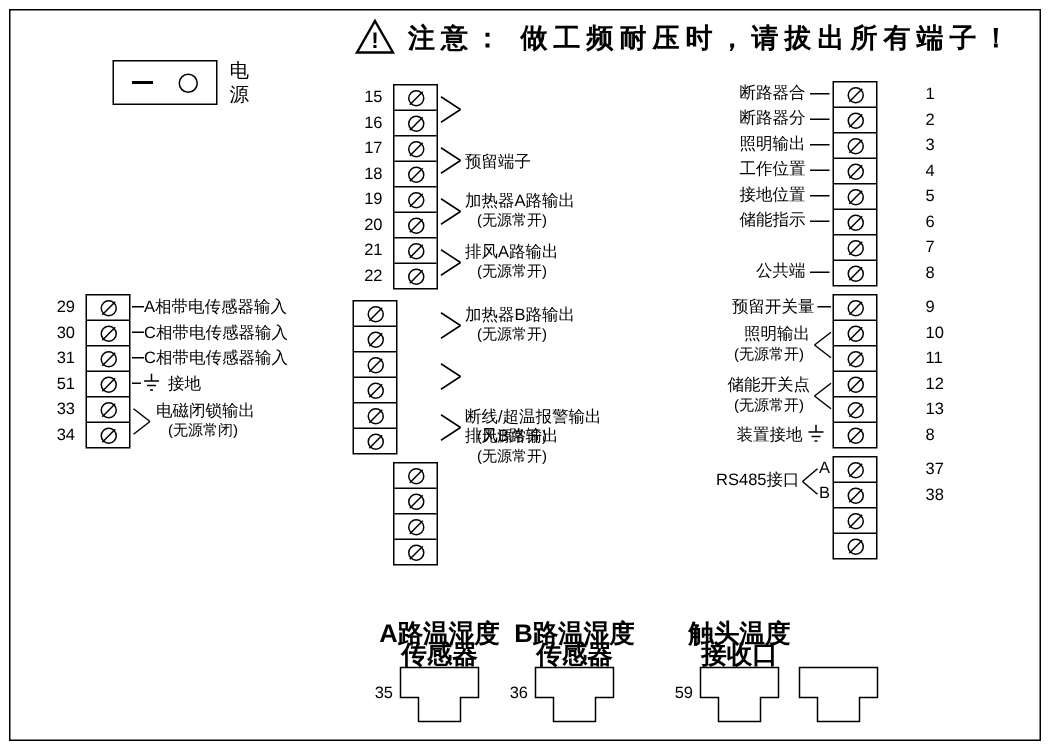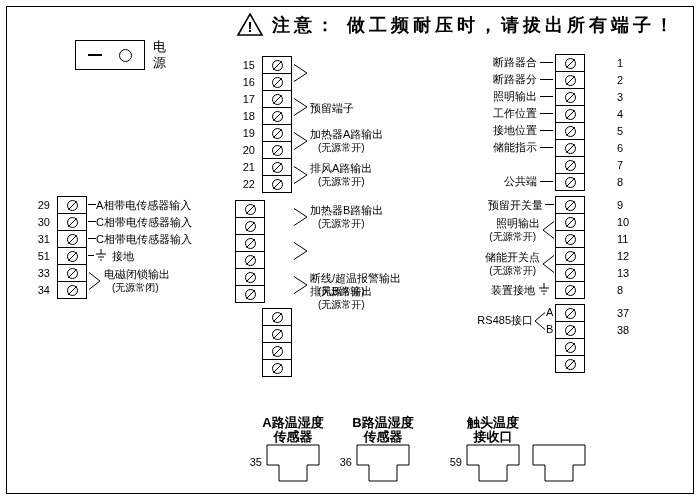--- a/index.html
+++ b/index.html
@@ -43,21 +43,21 @@
   .rlbl2 .sub{font-size:10px;margin-right:4px;}
 
   .chev{position:absolute;overflow:visible;}
   .cline{position:absolute;height:0;border-top:1px solid #000;}
   .gicon{position:absolute;}
 
   
   .conn{position:absolute;top:444px;}
   .cnum{position:absolute;top:456px;width:22px;text-align:right;font-size:11px;}
   .clabel{position:absolute;top:416px;width:86px;text-align:center;font-weight:bold;
-    font-size:13px;line-height:14px;}
+    font-size:17px;line-height:14px;}
 </style>
 </head>
 <body>
 
 <div class="canvas">
   <div class="frame"></div>
 
   <div class="warn">
     <svg width="28" height="25" viewBox="0 0 28 25">
       <polygon points="14,2 26,23 2,23" fill="none" stroke="#000" stroke-width="1.6"></polygon>

